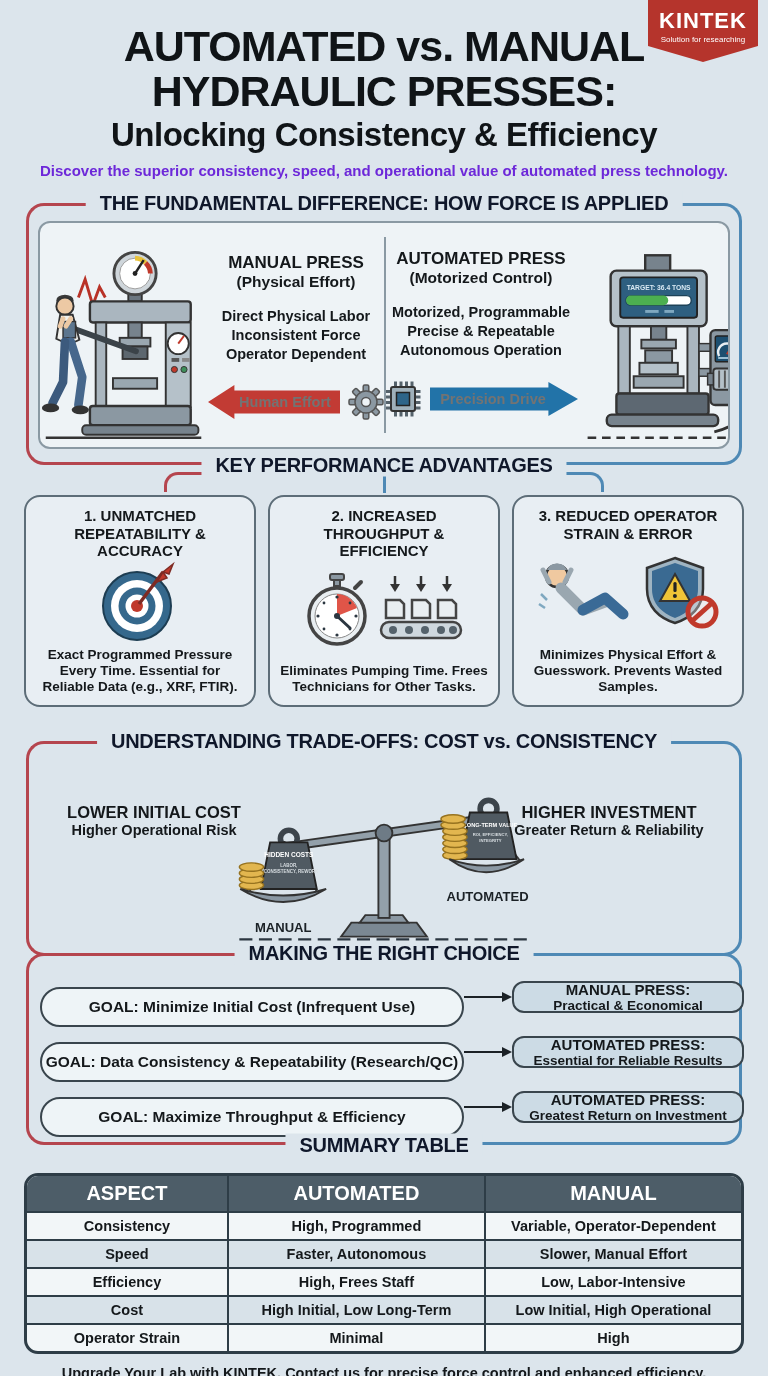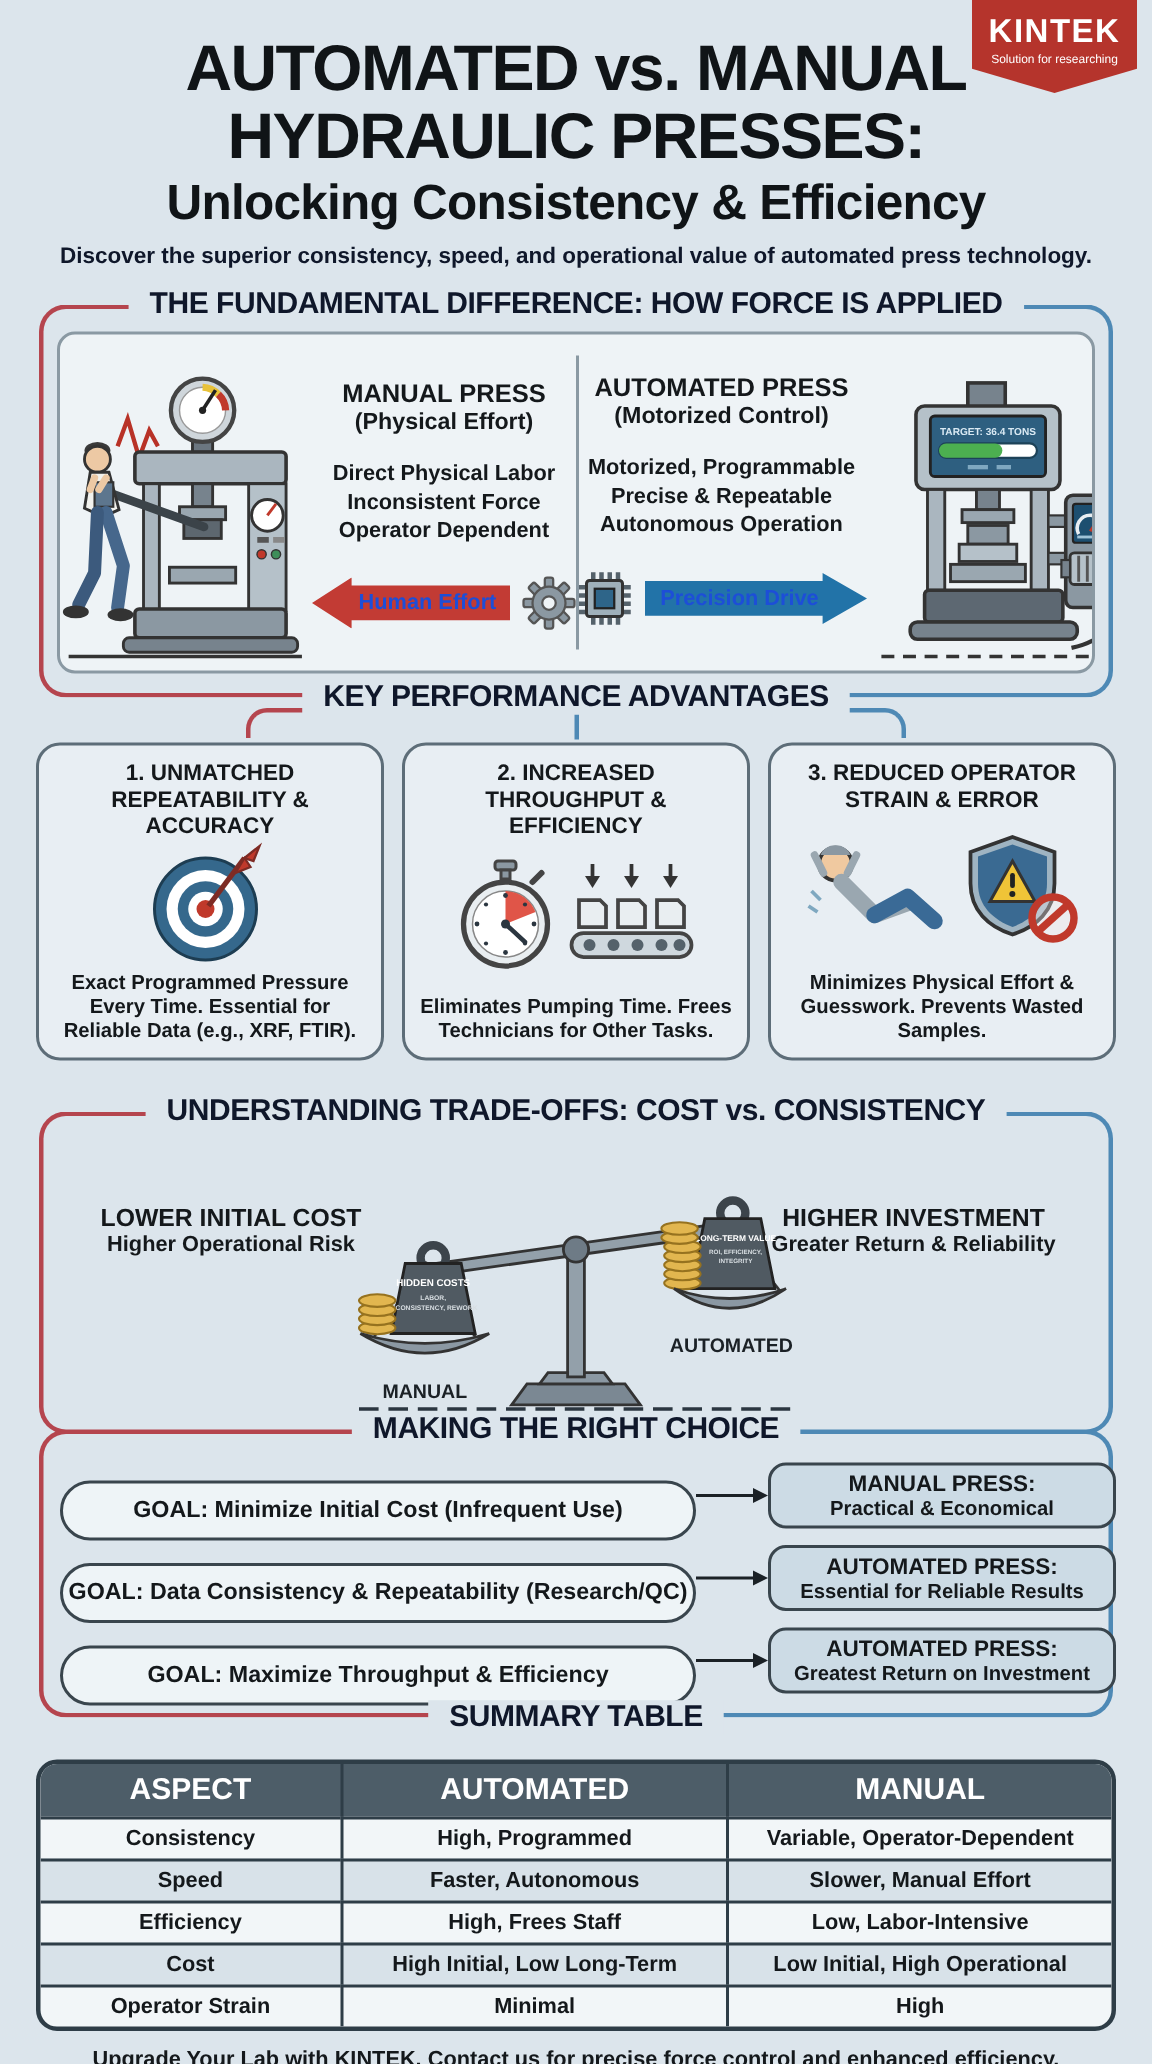--- a/index.html
+++ b/index.html
@@ -3,21 +3,21 @@
 <meta charset="utf-8">
 <style>
   * { margin:0; padding:0; box-sizing:border-box; }
   html,body { width:768px; height:1376px; overflow:hidden;
     background:#dce5ec; color:#14181b;
     font-family:"Liberation Sans","DejaVu Sans",sans-serif; }
   
   .header { position:relative; padding-top:24px; text-align:center; }
   .title-main { font-size:43px; line-height:1.04; font-weight:800; letter-spacing:-1px; color:#101417; }
   .title-sub3 { font-size:33px; font-weight:800; letter-spacing:-0.5px; margin-top:3px; color:#101417; }
-  .subtitle { font-size:15px; font-weight:700; margin-top:8px; color:#0f172a; }
+  .subtitle { font-size:15px; font-weight:700; margin-top:8px; color:#6d28d9; }
   .badge { position:absolute; top:0; right:10px; width:110px; height:62px; background:#b5342c;
     clip-path:polygon(0 0,100% 0,100% 74%,50% 100%,0 74%); color:#fff; text-align:center; padding-top:8px; z-index:5; }
   .badge-brand { font-size:22px; font-weight:800; letter-spacing:1px; }
   .badge-tag { font-size:8px; font-weight:400; margin-top:1px; }
   
   .bracket { position:relative; margin:0 26px; }
   .bracket::before { content:""; position:absolute; top:0; bottom:0; left:0; width:50%;
     border:3px solid #b5454e; border-right:0; border-radius:18px 0 0 18px; }
   .bracket::after { content:""; position:absolute; top:0; bottom:0; left:50%; right:0;
     border:3px solid #4e89b5; border-left:0; border-radius:0 18px 18px 0; }
@@ -32,21 +32,21 @@
   .panel-divider { position:absolute; left:50%; top:14px; bottom:14px; width:2px; background:#8a99a3; }
   .ill { flex:0 0 168px; display:flex; align-items:flex-end; justify-content:center; }
   .side-col { flex:1; display:flex; flex-direction:column; align-items:center; text-align:center; padding-top:30px; }
   .side-col.right { padding-top:26px; }
   .press-h { font-size:17px; font-weight:800; }
   .press-sh { font-size:15.5px; font-weight:700; }
   .press-lines { margin-top:16px; font-size:14.5px; font-weight:700; line-height:1.3; }
   .drive-row { margin-top:20px; display:flex; align-items:center; gap:8px; }
   .banner { position:relative; height:34px; display:flex; align-items:center; }
   .banner .bg { position:absolute; inset:0; }
-  .banner span { position:relative; z-index:1; color:#1d4ed8; font-weight:700; font-size:14.5px; width:100%; text-align:center; }
+  .banner span { position:relative; z-index:1; color:#737373; font-weight:700; font-size:14.5px; width:100%; text-align:center; }
   .banner.red { width:132px; } .banner.red .bg { background:#c23b34;
     clip-path:polygon(0 50%,20% 0,20% 16%,100% 16%,100% 84%,20% 84%,20% 100%); }
   .banner.red span { padding-left:22px; }
   .banner.blue { width:148px; } .banner.blue .bg { background:#2273a8;
     clip-path:polygon(100% 50%,80% 0,80% 16%,0 16%,0 84%,80% 84%,80% 100%); }
   .banner.blue span { padding-right:22px; }
   
   .connectors { position:relative; height:30px; margin:0 24px; }
   .conn-mid  { position:absolute; left:calc(50% - 1.5px); top:0; height:28px; width:3px; background:#4e89b5; }
   .conn-left { position:absolute; left:140px; right:calc(50% + 22px); top:7px; height:20px;
@@ -66,21 +66,21 @@
   .to-title { font-size:16.5px; font-weight:800; }
   .to-sub { font-size:14.5px; font-weight:700; }
   .scale-wrap { position:absolute; left:50%; transform:translateX(-50%); top:8px; z-index:2; }
   
   .box3 { height:192px; margin-top:-3px; }
   .choice-rows { position:absolute; inset:20px 14px 14px; display:flex; flex-direction:column; justify-content:space-between; z-index:2; }
   .choice-row { display:flex; align-items:center; height:48px; }
   .goal-pill { flex:0 0 424px; height:40px; background:#eef4f7; border:2px solid #39454d; border-radius:20px;
     display:flex; align-items:center; justify-content:center; font-size:15.5px; font-weight:700;margin-top:20px; }
   .choice-arrow { flex:1; display:flex; align-items:center; justify-content:center; }
-  .result-pill { flex:0 0 232px; height:44px; background:#ccdbe5; border:2px solid #39454d; border-radius:12px;
+  .result-pill { flex:0 0 232px; height:32px; background:#ccdbe5; border:2px solid #39454d; border-radius:12px;
     display:flex; flex-direction:column; align-items:center; justify-content:center; line-height:1.15; }
   .result-title { font-size:15px; font-weight:800; }
   .result-desc { font-size:13.5px; font-weight:700; }
   
   .table-wrap { margin:28px 24px 0; border:3px solid #2e3d47; border-radius:14px; overflow:hidden; background:#f2f6f8; }
   .tbl-row { display:grid; grid-template-columns:28% 36% 36%; }
   .tbl-row.head { background:#4d5d68; color:#fff; }
   .tbl-cell { padding:5px 4px; text-align:center; font-size:14.5px; font-weight:700;
     border-left:2px solid #2e3d47; border-top:2px solid #2e3d47; }
   .tbl-row .tbl-cell:first-child { border-left:0; }

